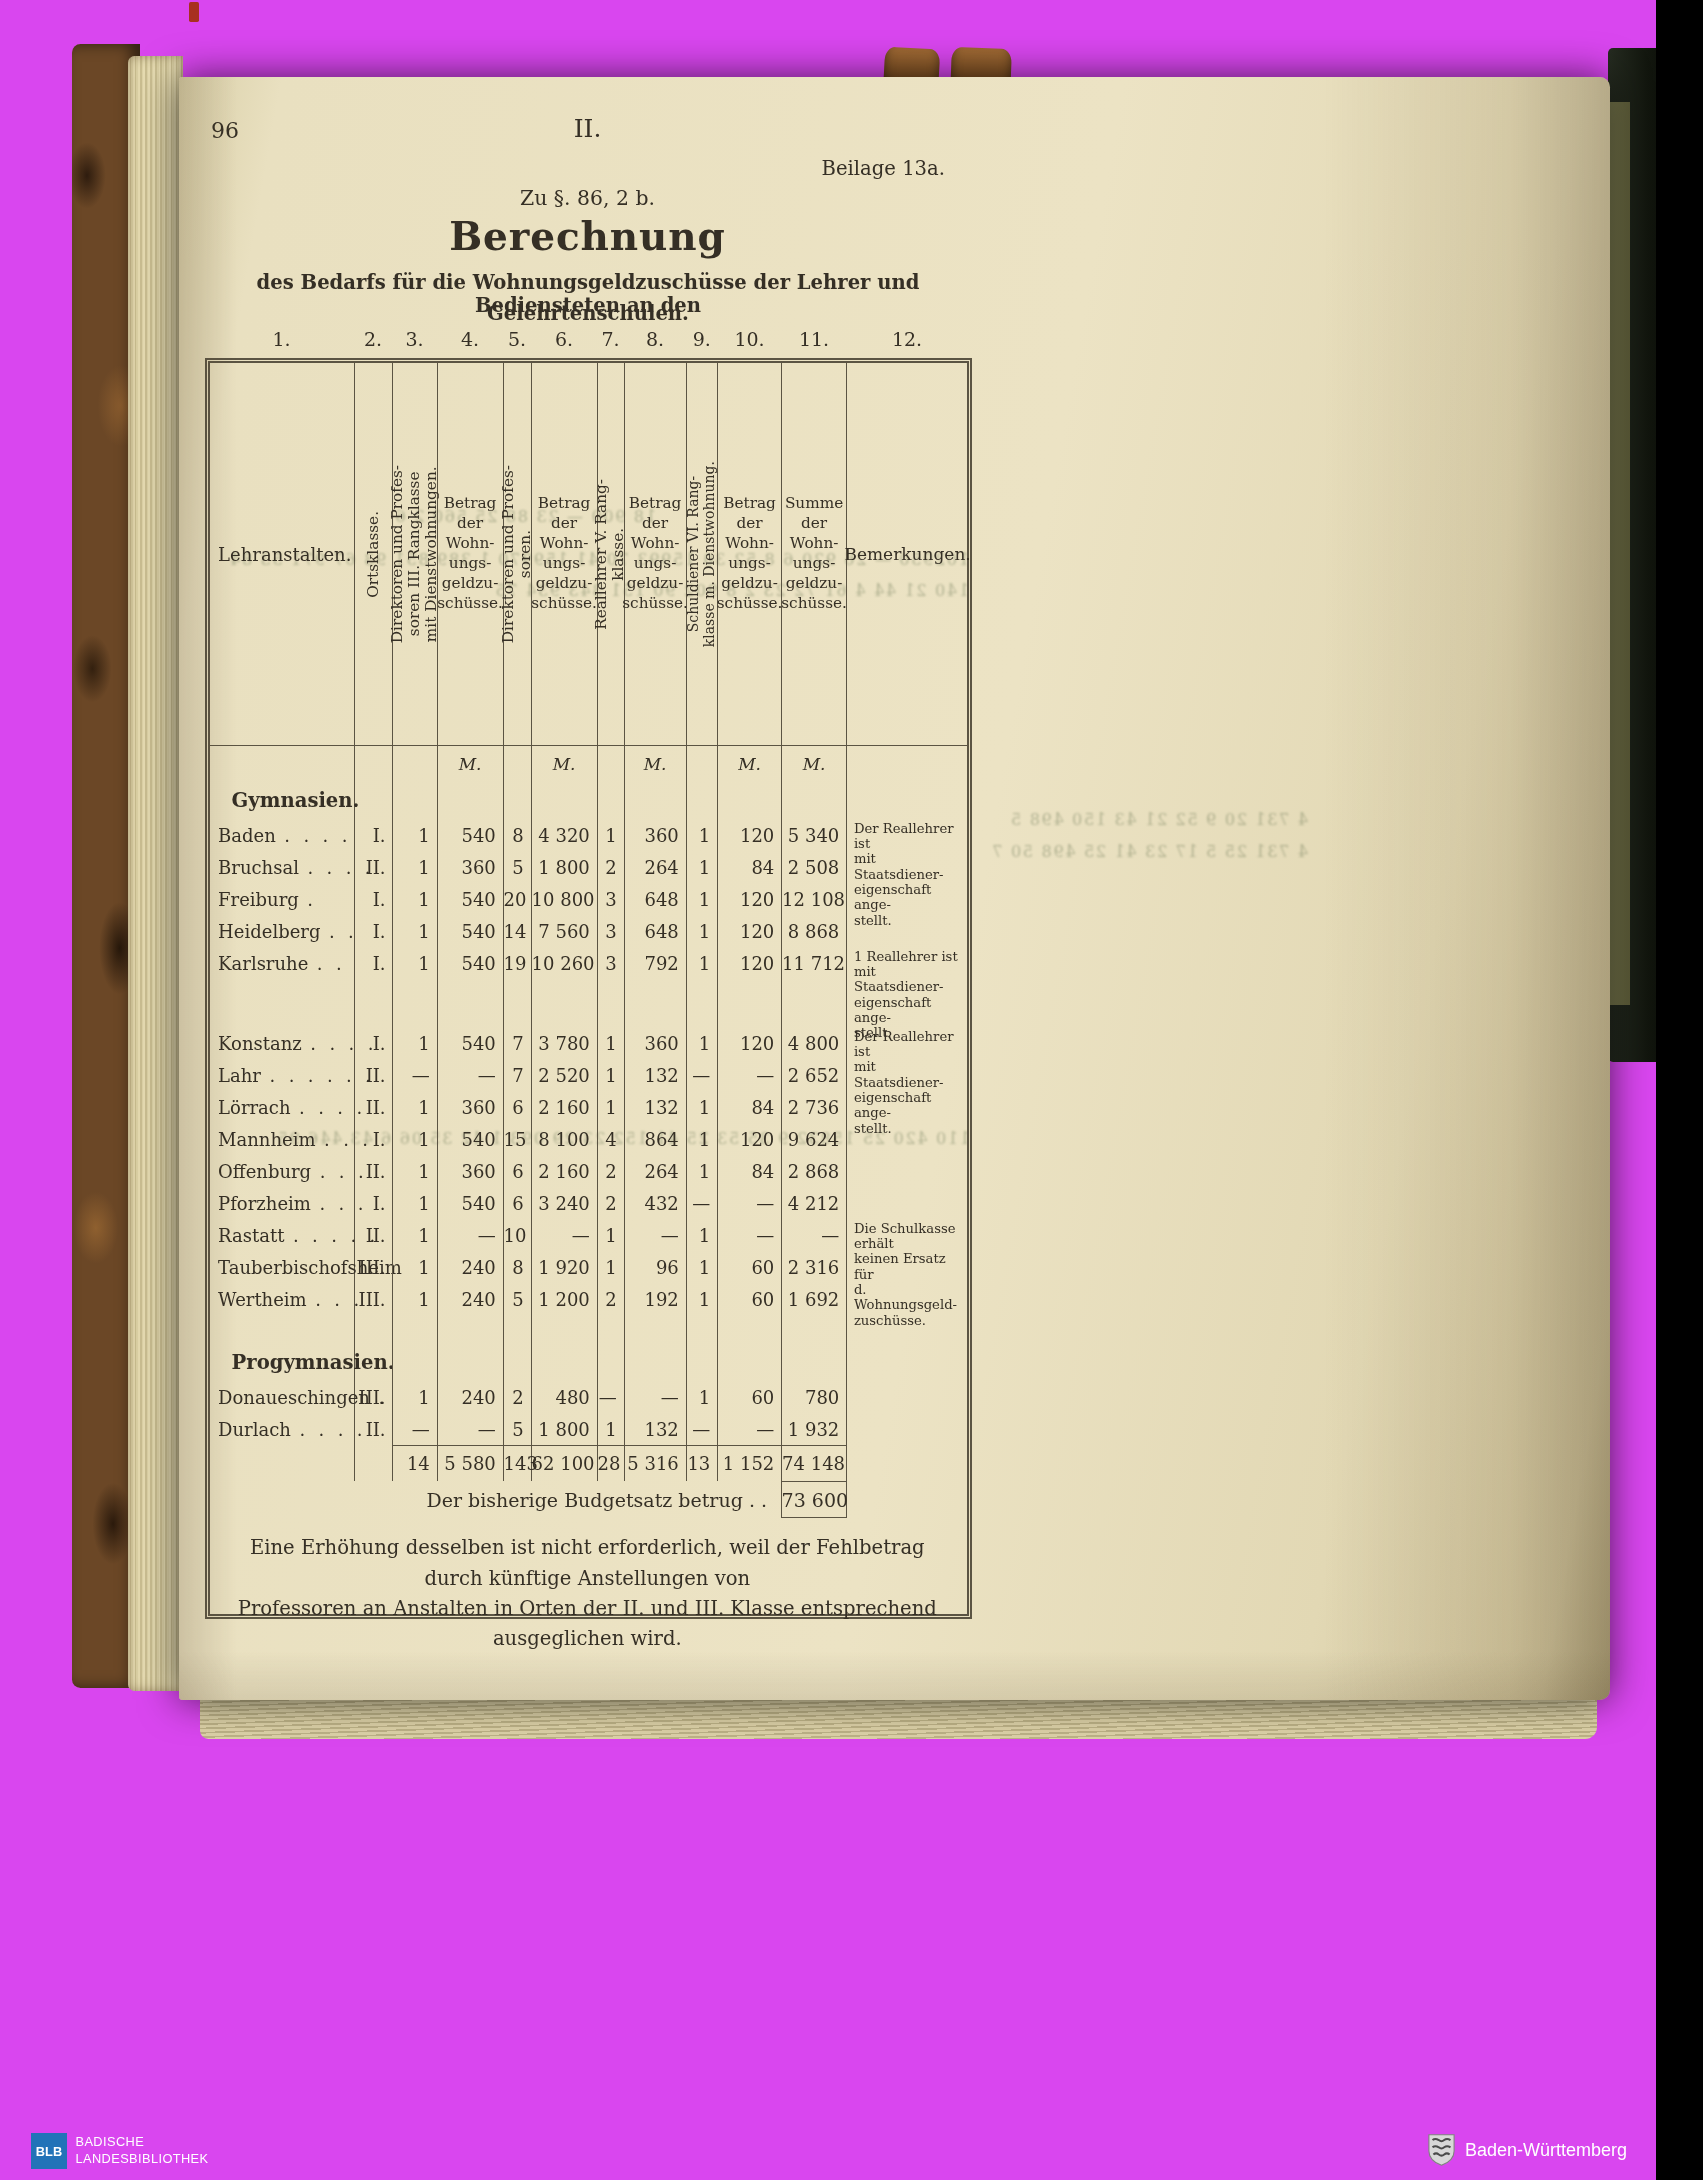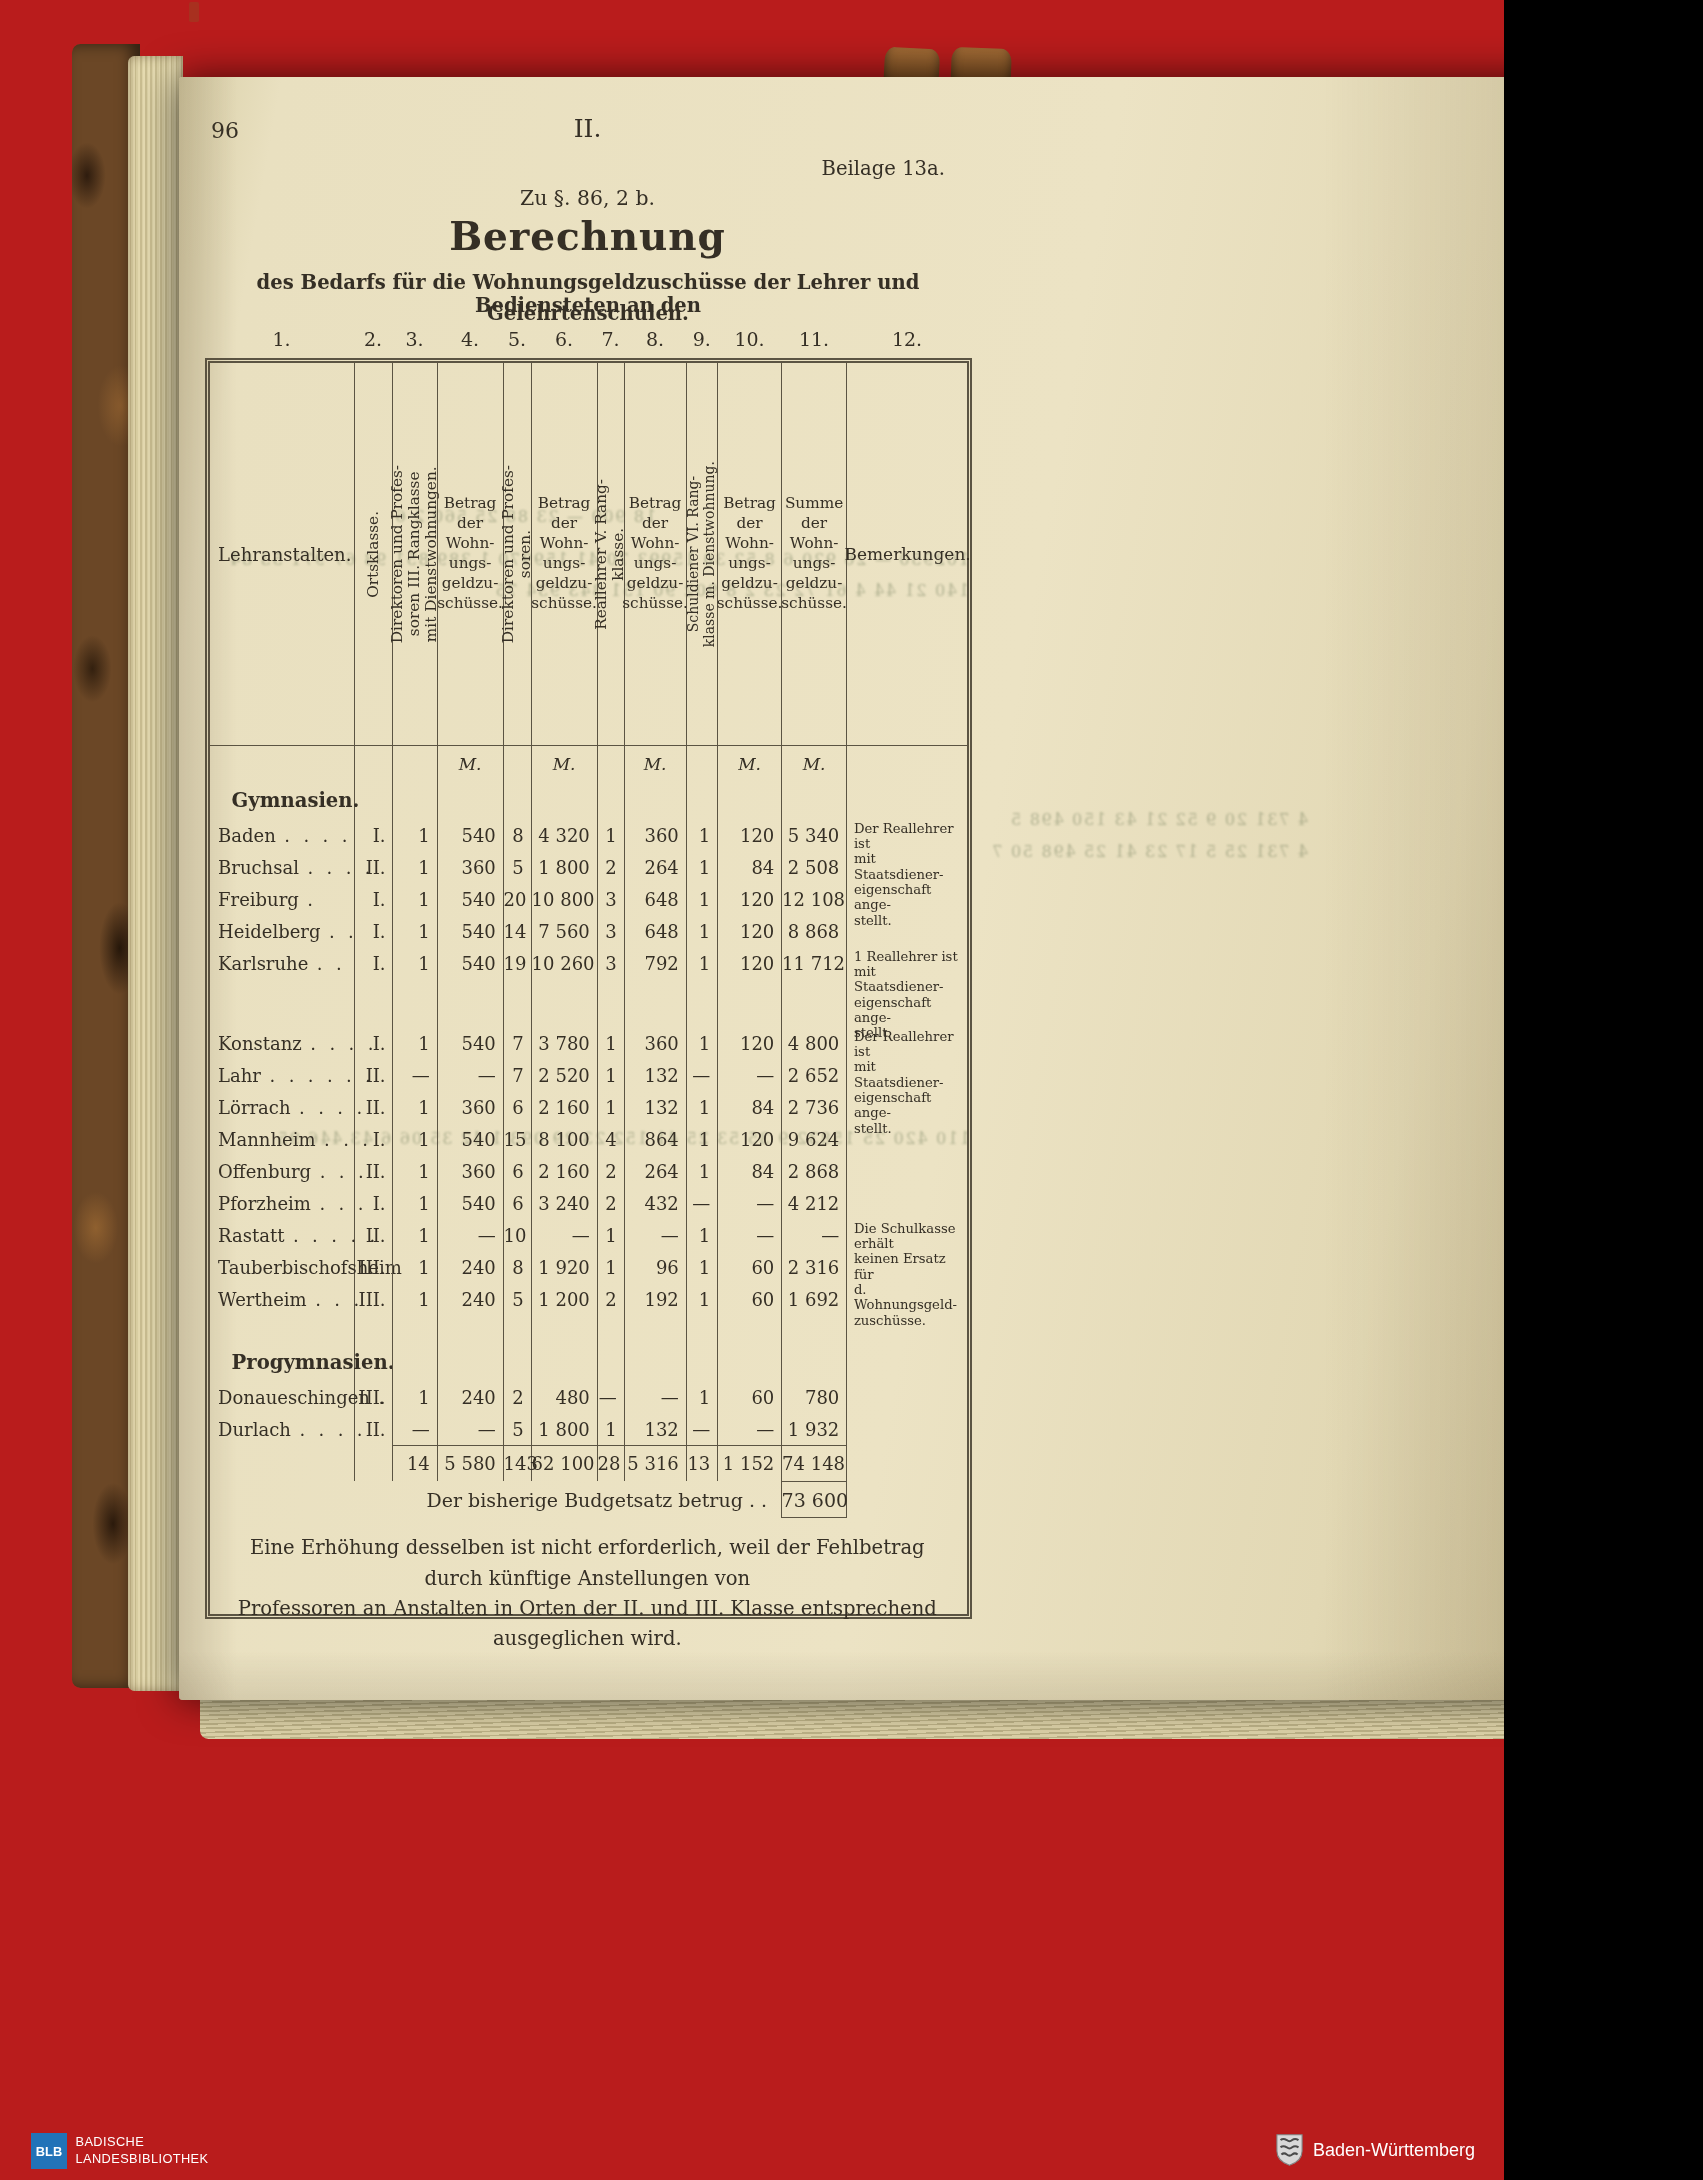--- a/index.html
+++ b/index.html
@@ -1,17 +1,17 @@
 <!DOCTYPE html>
 <html style="font-size:13.6px"><head>
 <meta charset="utf-8">
 <style>
   * { margin:0; padding:0; box-sizing:border-box; }
   html,body { background:#000; }
-  .stage { position:relative; width:1504px; height:2181px; background:#b91c1c; overflow:hidden;
+  .stage { position:relative; width:1656px; height:2181px; background:#d946ef; overflow:hidden;
            font-family:"DejaVu Serif", serif; color:#352f25; }
 
   
   .cover-left { position:absolute; left:72px; top:44px; width:68px; height:1644px; border-radius:8.5px 0 0 8.5px;
     background-color:#6b4726;
     background-image:
       radial-gradient(ellipse 29px 51px at 22% 8%,  #2e1c0e 0%, rgba(46,28,14,0) 65%),
       radial-gradient(ellipse 39px 68px at 72% 22%, #8a5c2e 0%, rgba(138,92,46,0) 60%),
       radial-gradient(ellipse 32px 56px at 30% 38%, #33200f 0%, rgba(51,32,15,0) 60%),
       radial-gradient(ellipse 34px 77px at 70% 55%, #27180b 0%, rgba(39,24,11,0) 60%),

